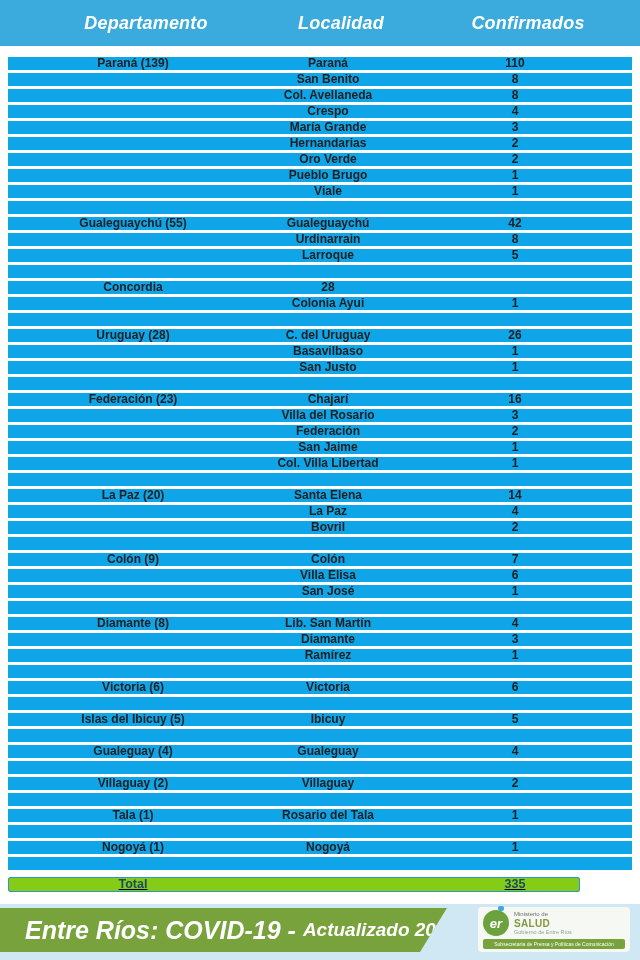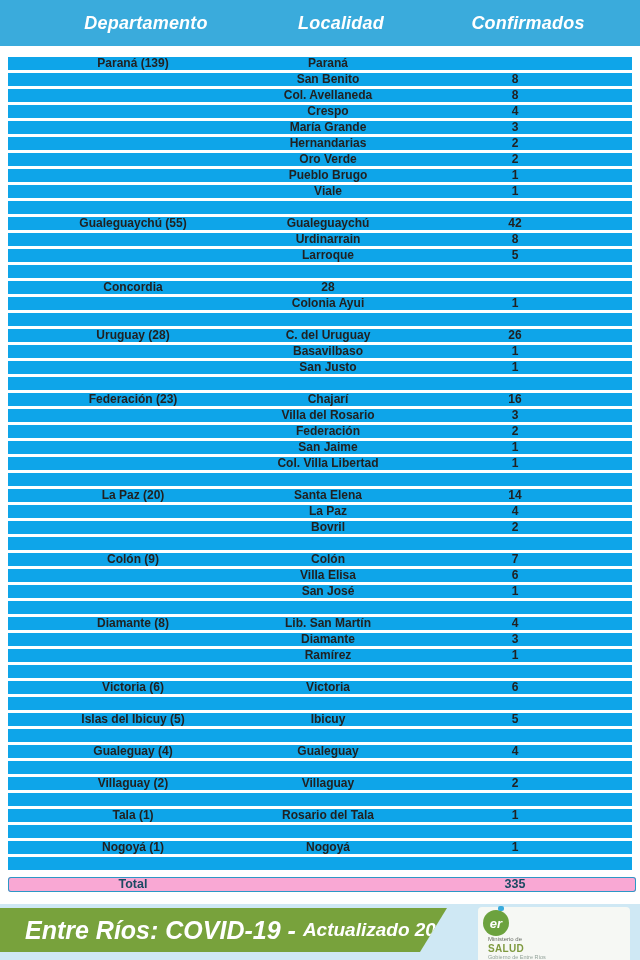--- a/index.html
+++ b/index.html
@@ -18,39 +18,40 @@
   .row{
     display:grid;grid-template-columns:250px 140px 234px;height:13px;margin-bottom:3px;
     background:#0ea5e9;align-items:center;
   }
   .cell{
     font-size:12px;font-weight:bold;color:#212121;text-align:center;line-height:13px;
     white-space:nowrap;overflow:visible;
   }
   
   .total-row{
-    position:absolute;top:877px;left:8px;width:628px;height:15px;background:#f9a8d4;
+    position:absolute;top:877px;left:8px;width:572px;height:15px;background:#84cc16;
     border-radius:3px;display:grid;grid-template-columns:250px 140px 234px;align-items:center;
     box-shadow:inset 0 0 0 1px #2d97c6;
+    text-decoration:underline;
   }
   .total-cell{color:#1b4a63;font-weight:bold;font-size:12.5px;text-align:center;line-height:15px;}
   
   .footer{position:absolute;left:0;bottom:0;width:640px;height:56px;background:#cfe8f4;}
   .ribbon{
     position:absolute;left:0;top:4px;width:470px;height:44px;background:#78a23c;
     clip-path:polygon(0 0,447px 0,420px 100%,0 100%);
     display:flex;align-items:center;padding-left:25px;box-sizing:border-box;
   }
   .ribbon-title{color:#ffffff;font-weight:bold;font-style:italic;font-size:25px;white-space:pre;}
   .ribbon-subtitle{color:#ffffff;font-weight:bold;font-style:italic;font-size:19px;margin-left:7px;white-space:pre;}
   .logo-panel{
     position:absolute;right:10px;top:3px;width:152px;background:#f6f8f4;border-radius:4px;
     padding:3px 5px 3px 5px;box-sizing:border-box;
   }
-  .logo-row{display:flex;align-items:flex-start;flex-direction:column;}
+  .logo-row{display:flex;align-items:center;}
   .er-badge{
     position:relative;width:26px;height:26px;border-radius:50%;background:#6ca23e;
     color:#ffffff;font-weight:bold;font-style:italic;font-size:13px;
     display:flex;align-items:center;justify-content:center;flex:0 0 26px;
   }
   .er-drop{position:absolute;top:-4px;right:5px;width:6px;height:5px;background:#3aabdc;border-radius:2px;}
   .logo-text{display:flex;flex-direction:column;margin-left:5px;line-height:1.15;}
   .logo-text .l1{font-size:6px;color:#6b6f66;}
   .logo-text .l2{font-size:10px;font-weight:bold;color:#7f9a3f;letter-spacing:.3px;}
   .logo-text .l3{font-size:5.5px;color:#93a39a;}
@@ -67,20 +68,21 @@
   <div class="table-header">
     <span class="th">Departamento</span>
     <span class="th">Localidad</span>
     <span class="th">Confirmados</span>
   </div>
 
   <div class="table-body">
       <div class="row">
         <span class="cell">Paraná (139)</span>
         <span class="cell">Paraná</span>
+        <span class="cell">110</span>
       </div>
       <div class="row">
         <span class="cell"></span>
         <span class="cell">San Benito</span>
         <span class="cell">8</span>
       </div>
       <div class="row">
         <span class="cell"></span>
         <span class="cell">Col. Avellaneda</span>
         <span class="cell">8</span>

